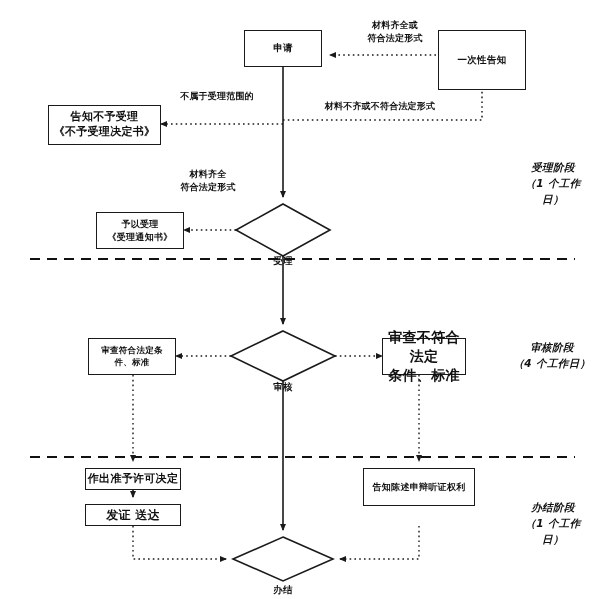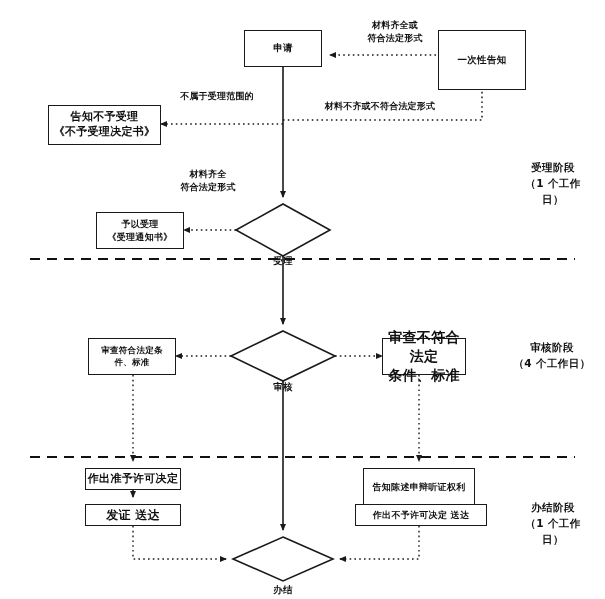--- a/index.html
+++ b/index.html
@@ -67,20 +67,21 @@
   }
   .stage-label {
     position: absolute;
     color: #111111;
     font-size: 10.5px;
     line-height: 1.5;
     text-align: center;
     font-weight: 700;
     letter-spacing: 0.4px;
     white-space: pre-line;
+    font-style: italic;
   }
 </style>
 </head>
 <body>
 
 <div id="flow-root">
 
   <svg id="flow-svg" viewBox="0 0 605 599" xmlns="http://www.w3.org/2000/svg">
     <defs>
       <marker id="arrow-solid" markerWidth="7" markerHeight="7" refX="6" refY="3" orient="auto" markerUnits="userSpaceOnUse">
@@ -162,23 +163,20 @@
   </div>
 
   <div class="node box" style="left:85px; top:504px; width:96px; height:22px; font-size:12px;">
     <span>发证  送达</span>
   </div>
 
   <div class="node box" style="left:363px; top:468px; width:112px; height:38px; font-size:9px;">
     <span>告知陈述申辩听证权利</span>
   </div>
 
-  <div class="node box" style="left:355px; top:504px; width:132px; height:22px; font-size:9px;">
-    <span>作出不予许可决定  送达</span>
-  </div>
 
   <div class="diamond-label" style="left:236px; top:218px; width:94px; height:24px;">
     <span>受理</span>
   </div>
 
   <div class="diamond-label" style="left:236px; top:344px; width:94px; height:24px;">
     <span>审核</span>
   </div>
 
   <div class="diamond-label" style="left:236px; top:548px; width:94px; height:22px;">

